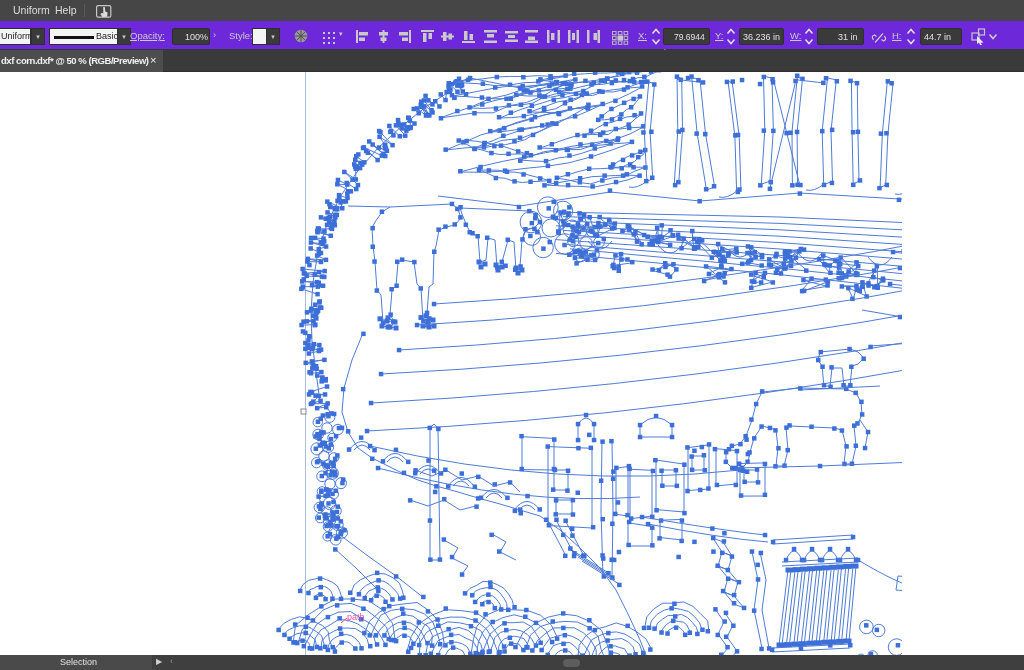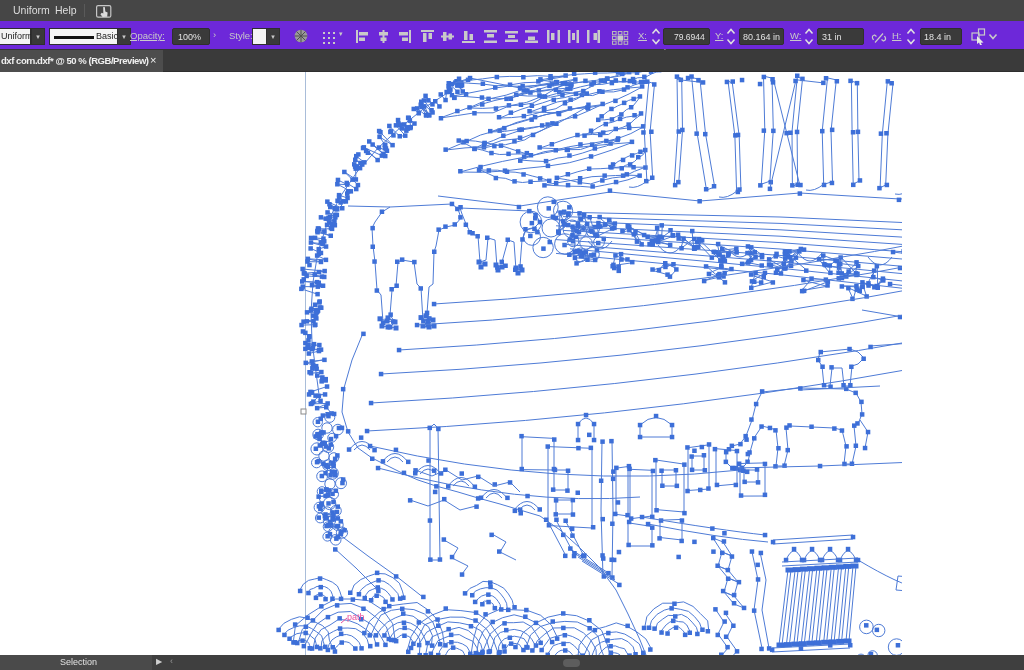--- a/index.html
+++ b/index.html
@@ -24,21 +24,21 @@
 </div>
 <div class="ctrlbar">
  <div class="wfield" style="left:-2px;top:7px;width:33px;height:17px;color:#222;font-size:9px;"><span style="margin-left:2px;line-height:15px;">Uniform</span></div>
  <div class="chev" style="left:31px;top:7px;height:17px;">▾</div>
  <div class="wfield" style="left:49px;top:7px;width:69px;height:17px;color:#222;font-size:9px;">
       <span style="position:absolute;left:4px;top:7px;width:40px;height:2.5px;background:#111;"></span>
       <span style="position:absolute;left:46px;top:2px;">Basic</span>
     </div>
  <div class="chev" style="left:117px;top:7px;height:17px;">▾</div>
  <div class="lbl" style="left:130px;top:9px;text-decoration:underline;">Opacity:</div>
- <div class="dfield" style="left:172px;top:7px;width:38px;height:17px;"><span style="margin-left:5px;line-height:16px;">100%</span></div>
+ <div class="dfield" style="left:172px;top:7px;width:38px;height:17px;"><span style="margin-left:12px;line-height:16px;">100%</span></div>
  <div class="lbl" style="left:213px;top:8px;">›</div>
  <div class="lbl" style="left:229px;top:9px;">Style:</div>
  <div class="wfield" style="left:252px;top:7px;width:15px;height:17px;"></div>
  <div class="chev" style="left:266px;top:7px;height:17px;">▾</div>
  <svg style="position:absolute;left:294px;top:8px;" width="14" height="14">
       <circle cx="7" cy="7" r="6.3" fill="#9a9a9a"></circle>
       <path d="M7 0.7 L7 13.3 M0.7 7 L13.3 7 M2.5 2.5 L11.5 11.5 M11.5 2.5 L2.5 11.5" stroke="#4f4f4f" stroke-width="1"></path>
     </svg>
  <svg style="position:absolute;left:322px;top:10px;" width="16" height="13" viewBox="0 0 16 13">
       <g fill="#c9c9c9">
@@ -130,34 +130,34 @@
     </svg>
  <span class="lbl" style="left:638px;top:9px;text-decoration:underline;">X:</span>
  <svg style="position:absolute;left:651px;top:6px;" width="10" height="19">
       <path d="M1.5 6.5 L5 2.5 L8.5 6.5 M1.5 12.5 L5 16.5 L8.5 12.5" stroke="#e0e0e0" stroke-width="1.5" fill="none"></path>
     </svg>
  <div class="dfield" style="left:663px;top:7px;width:47px;height:17px;font-size:8.5px;"><span style="margin-left:10px;line-height:16px;">79.6944 in</span></div>
  <span class="lbl" style="left:715px;top:9px;text-decoration:underline;">Y:</span>
  <svg style="position:absolute;left:726px;top:6px;" width="10" height="19">
       <path d="M1.5 6.5 L5 2.5 L8.5 6.5 M1.5 12.5 L5 16.5 L8.5 12.5" stroke="#e0e0e0" stroke-width="1.5" fill="none"></path>
     </svg>
- <div class="dfield" style="left:739px;top:7px;width:45px;height:17px;font-size:9px;"><span style="margin-left:3px;line-height:16px;">80.164 in</span></div>
+ <div class="dfield" style="left:739px;top:7px;width:45px;height:17px;font-size:9px;"><span style="margin-left:3px;line-height:16px;">36.236 in</span></div>
  <span class="lbl" style="left:790px;top:9px;text-decoration:underline;">W:</span>
  <svg style="position:absolute;left:804px;top:6px;" width="10" height="19">
       <path d="M1.5 6.5 L5 2.5 L8.5 6.5 M1.5 12.5 L5 16.5 L8.5 12.5" stroke="#e0e0e0" stroke-width="1.5" fill="none"></path>
     </svg>
- <div class="dfield" style="left:817px;top:7px;width:47px;height:17px;font-size:9px;"><span style="margin-left:4px;line-height:16px;">31 in</span></div>
+ <div class="dfield" style="left:817px;top:7px;width:47px;height:17px;font-size:9px;"><span style="margin-left:20px;line-height:16px;">31 in</span></div>
  <svg style="position:absolute;left:871px;top:11px;" width="16" height="12" viewBox="0 0 16 12">
       <path d="M5.5 4.5 L3.5 3 Q1 3.5 1.5 6 L2.5 8 M10.5 7.5 L12.5 9 Q15 8.5 14.5 6 L13.5 4 M4 10.5 L12 1.5" stroke="#c9c9c9" fill="none" stroke-width="1.2"></path>
     </svg>
  <span class="lbl" style="left:892px;top:9px;text-decoration:underline;">H:</span>
  <svg style="position:absolute;left:906px;top:6px;" width="10" height="19">
       <path d="M1.5 6.5 L5 2.5 L8.5 6.5 M1.5 12.5 L5 16.5 L8.5 12.5" stroke="#e0e0e0" stroke-width="1.5" fill="none"></path>
     </svg>
- <div class="dfield" style="left:920px;top:7px;width:42px;height:17px;font-size:9px;"><span style="margin-left:3px;line-height:16px;">18.4 in</span></div>
+ <div class="dfield" style="left:920px;top:7px;width:42px;height:17px;font-size:9px;"><span style="margin-left:3px;line-height:16px;">44.7 in</span></div>
  <svg style="position:absolute;left:971px;top:7px;" width="16" height="17" viewBox="0 0 16 17">
       <rect x="1" y="5" width="7" height="7" fill="none" stroke="#c9c9c9" stroke-width="1.2"></rect>
       <rect x="7.5" y="1" width="6" height="6" fill="none" stroke="#c9c9c9" stroke-width="1.2"></rect>
       <path d="M6 8 L12.5 14.5 L9.8 14.8 L11 17 L9 17 L8 14.5 L6 16 Z" fill="#e8e8e8"></path>
     </svg>
  <svg style="position:absolute;left:988px;top:12px;" width="10" height="8">
       <path d="M1.5 1.5 L5 5.5 L8.5 1.5" stroke="#c9c9c9" stroke-width="1.6" fill="none"></path>
     </svg>
 </div>
 <div class="tabbar">

